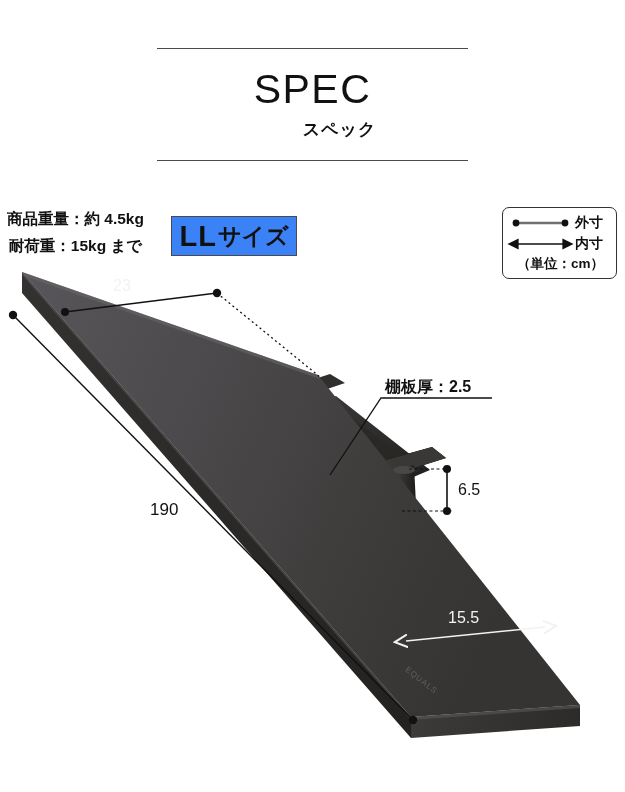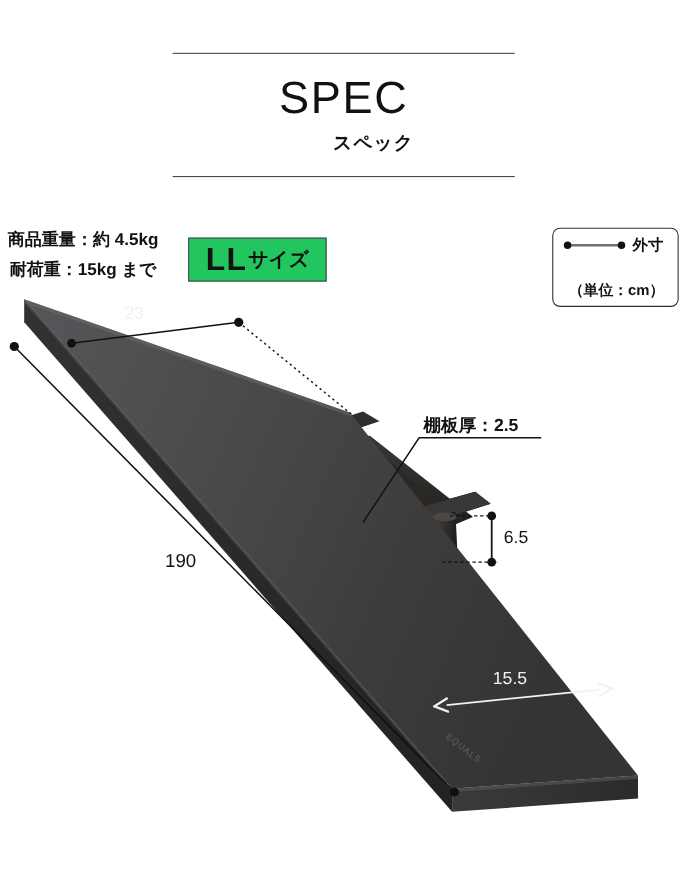--- a/index.html
+++ b/index.html
@@ -72,34 +72,34 @@
   }
 
   
   #size-badge {
     position: absolute;
     left: 171px;
     top: 216px;
     width: 126px;
     height: 40px;
     border: 1.5px solid #4a4a4a;
-    background: #22c55e;
+    background: #3b82f6;
     box-sizing: border-box;
     display: flex;
     align-items: center;
     justify-content: center;
   }
   #size-badge-main {
     font-size: 29px;
     font-weight: bold;
     letter-spacing: 1px;
     color: #111111;
   }
   #size-badge-suffix {
-    font-size: 18px;
+    font-size: 23px;
     font-weight: bold;
     color: #111111;
     padding-left: 1px;
   }
 
   
   #legend {
     position: absolute;
     left: 502px;
     top: 207px;
@@ -202,20 +202,34 @@
 
 <div id="legend">
   <div class="legend-row" id="legend-row-outer">
     <svg width="115" height="20" viewBox="0 0 115 20">
       <line x1="13" y1="10" x2="62" y2="10" stroke="#6f6f6f" stroke-width="2.4"></line>
       <circle cx="13" cy="10" r="3.4" fill="#111111"></circle>
       <circle cx="62" cy="10" r="3.4" fill="#111111"></circle>
     </svg>
     <span class="legend-label">外寸</span>
   </div>
+  <div class="legend-row" id="legend-row-inner">
+    <svg width="115" height="20" viewBox="0 0 115 20">
+      <defs>
+        <marker id="lgArrowStart" markerWidth="7" markerHeight="7" refX="6" refY="3.5" orient="auto">
+          <path d="M7,0 L0,3.5 L7,7 z" fill="#111111"></path>
+        </marker>
+        <marker id="lgArrowEnd" markerWidth="7" markerHeight="7" refX="1" refY="3.5" orient="auto">
+          <path d="M0,0 L7,3.5 L0,7 z" fill="#111111"></path>
+        </marker>
+      </defs>
+      <line x1="14" y1="10" x2="61" y2="10" stroke="#111111" stroke-width="1.6" marker-start="url(#lgArrowStart)" marker-end="url(#lgArrowEnd)"></line>
+    </svg>
+    <span class="legend-label">内寸</span>
+  </div>
   <div id="legend-unit">（単位：cm）</div>
 </div>
 
 <svg id="diagram" viewBox="0 0 625 792">
   <defs>
     <linearGradient id="topFace" x1="0" y1="0" x2="1" y2="0.35">
       <stop offset="0%" stop-color="#58565a"></stop>
       <stop offset="35%" stop-color="#4c4a4c"></stop>
       <stop offset="70%" stop-color="#3f3d3c"></stop>
       <stop offset="100%" stop-color="#363433"></stop>

